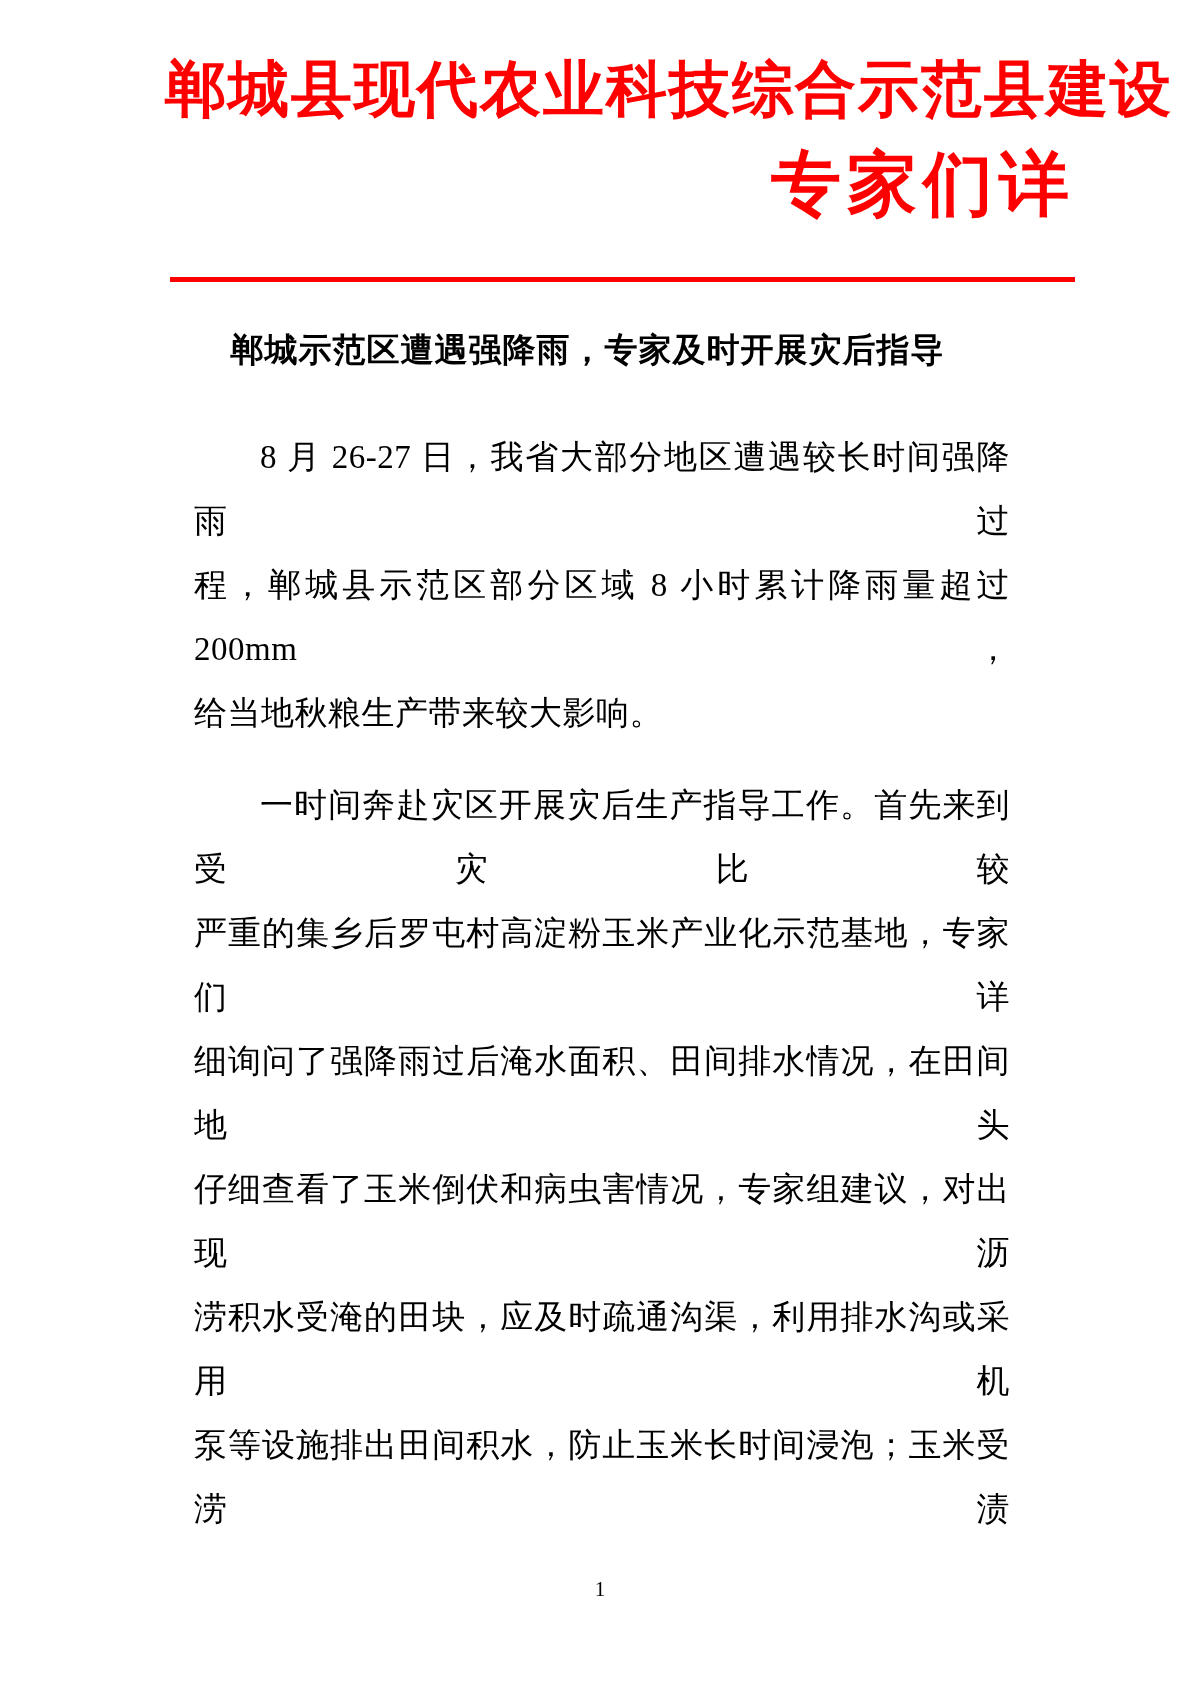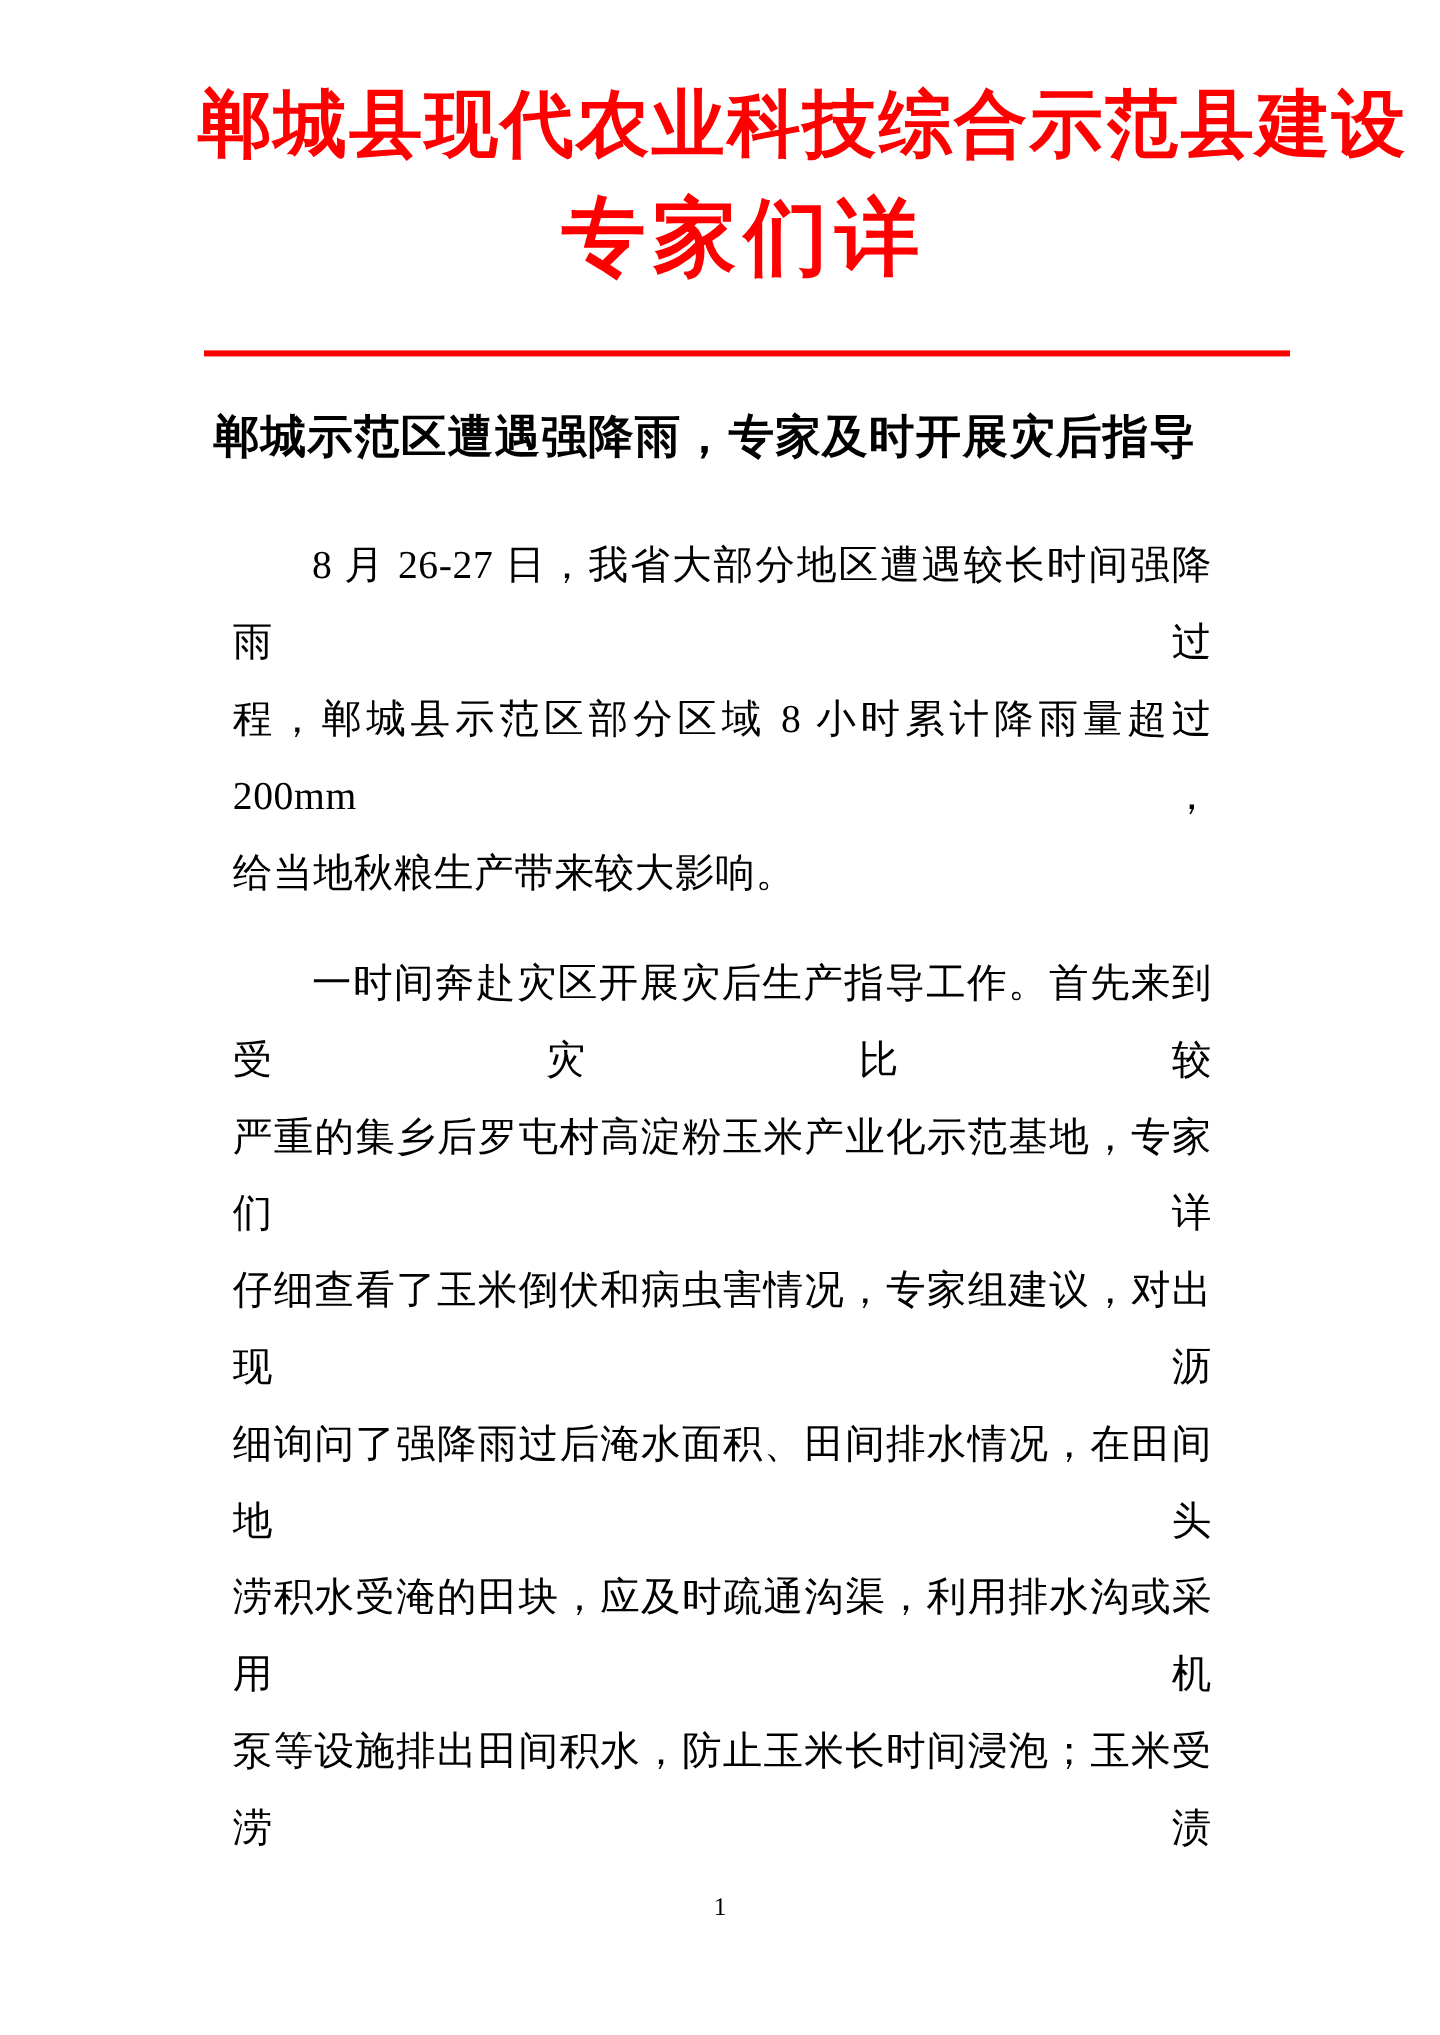--- a/index.html
+++ b/index.html
@@ -9,21 +9,21 @@
     height: 1696px;
     margin: 0 auto;
     background: #ffffff;
     overflow: hidden;
     font-family: "Liberation Serif", serif;
     color: #000000;
   }
   .content {
     padding: 0 125px 0 165px; 
   }
-  .masthead { padding-top: 66px; text-align: center; }
+  .masthead { padding-top: 51px; text-align: right; }
   .doc-title-1 {
     font-size: 61px;
     line-height: 78px;
     font-weight: bold;
     color: var(--accent, #ff0000);
     letter-spacing: 2px;
     white-space: nowrap;
   }
   .doc-title-2 {
     font-size: 70px;
@@ -45,21 +45,21 @@
     margin-left: 5px;
     width: 905px;
     height: 5px;
     background: var(--accent, #ff0000);
     border: none;
   }
   .article-heading {
     margin-top: 45px;
     width: 845px;
     text-align: center;
-    font-size: 38px;
+    font-size: 33px;
     line-height: 46px;
     font-weight: bold;
     letter-spacing: 1px;
   }
   .body-text { width: 845px; }
   .para { margin: 0; }
   .para-1 { margin-top: 52px; }
   .para-2 { margin-top: 28px; }
   .para .line {
     font-size: 33px;
@@ -101,22 +101,22 @@
 
     <div class="body-text">
       <div class="para para-1 closed">
           <div class="line">8 月 26-27 日，我省大部分地区遭遇较长时间强降雨过</div>
           <div class="line">程，郸城县示范区部分区域 8 小时累计降雨量超过 200mm，</div>
           <div class="line">给当地秋粮生产带来较大影响。</div>
         </div>
       <div class="para para-2">
           <div class="line">一时间奔赴灾区开展灾后生产指导工作。首先来到受灾比较</div>
           <div class="line">严重的集乡后罗屯村高淀粉玉米产业化示范基地，专家们详</div>
+          <div class="line">细询问了强降雨过后淹水面积、田间排水情况，在田间地头</div>
           <div class="line">仔细查看了玉米倒伏和病虫害情况，专家组建议，对出现沥</div>
-          <div class="line">细询问了强降雨过后淹水面积、田间排水情况，在田间地头</div>
           <div class="line">涝积水受淹的田块，应及时疏通沟渠，利用排水沟或采用机</div>
           <div class="line">泵等设施排出田间积水，防止玉米长时间浸泡；玉米受涝渍</div>
         </div>
     </div>
 
   </div>
 
   <div class="page-number">1</div>
 </div>
 

